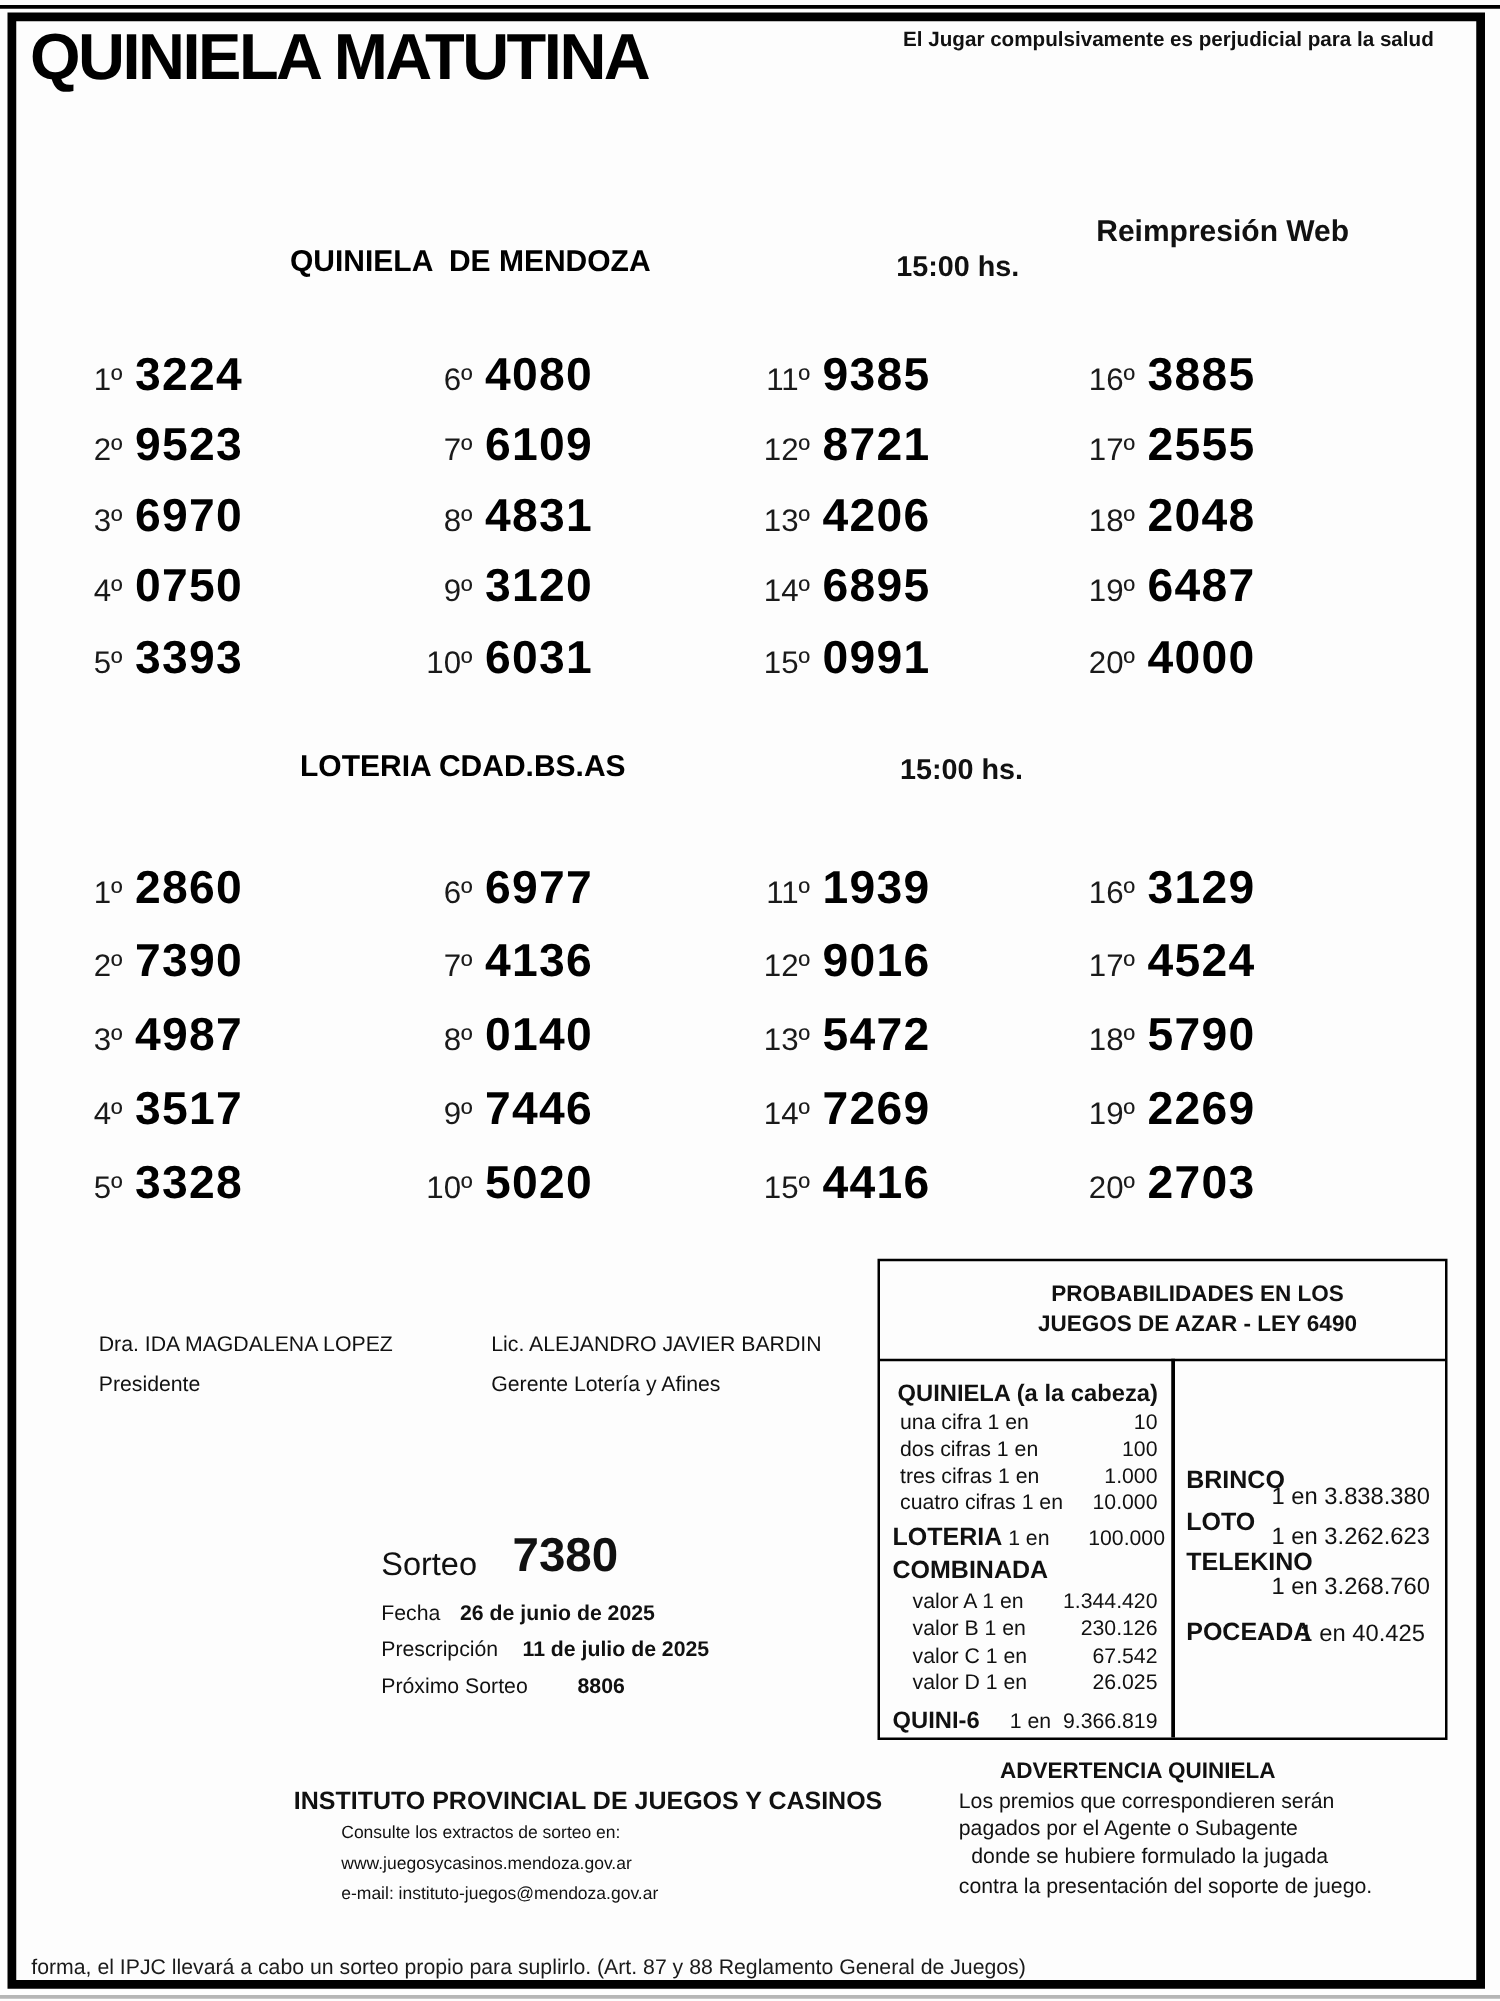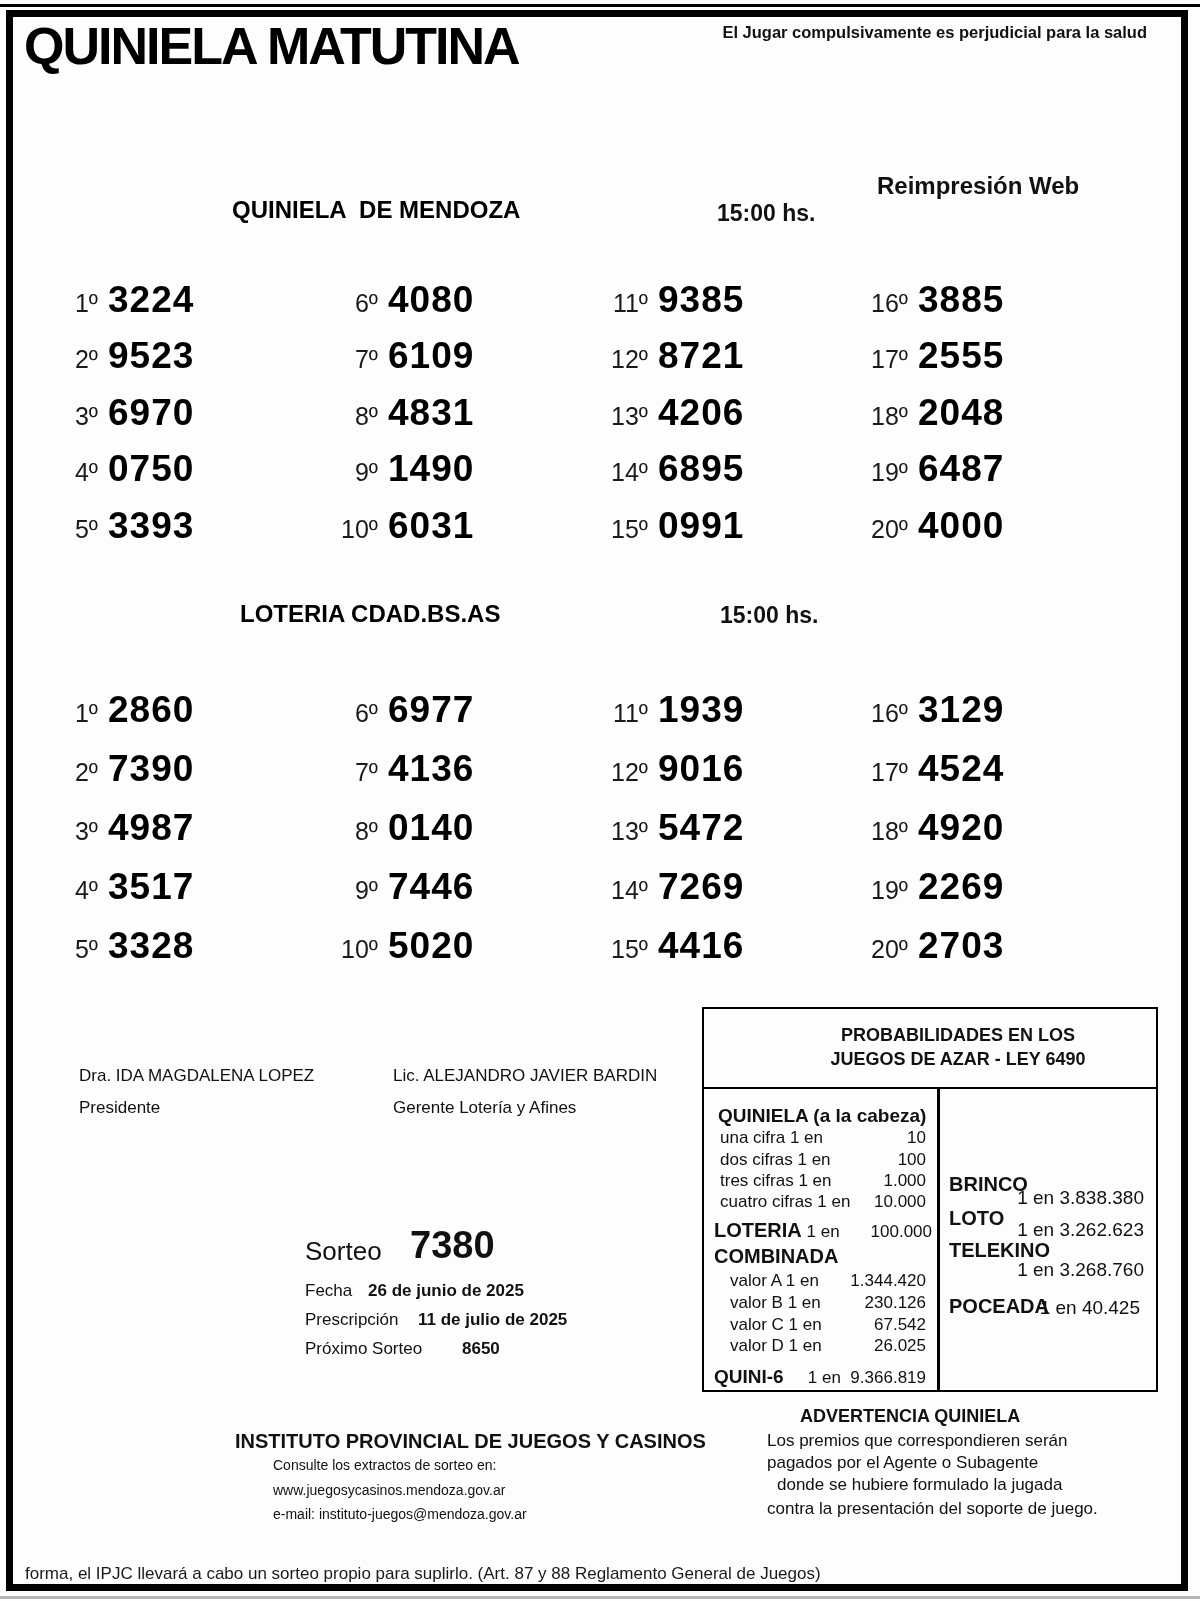--- a/index.html
+++ b/index.html
@@ -93,21 +93,21 @@
     <div class="cell mz r1 c1">
         <span class="pos">7º</span>
         <span class="num">6109</span>
       </div>
     <div class="cell mz r2 c1">
         <span class="pos">8º</span>
         <span class="num">4831</span>
       </div>
     <div class="cell mz r3 c1">
         <span class="pos">9º</span>
-        <span class="num">1490</span>
+        <span class="num">3120</span>
       </div>
     <div class="cell mz r4 c1">
         <span class="pos">10º</span>
         <span class="num">6031</span>
       </div>
     <div class="cell mz r0 c2">
         <span class="pos">11º</span>
         <span class="num">9385</span>
       </div>
     <div class="cell mz r1 c2">
@@ -215,21 +215,21 @@
     <div class="cell bs r0 c3">
         <span class="pos">16º</span>
         <span class="num">3129</span>
       </div>
     <div class="cell bs r1 c3">
         <span class="pos">17º</span>
         <span class="num">4524</span>
       </div>
     <div class="cell bs r2 c3">
         <span class="pos">18º</span>
-        <span class="num">4920</span>
+        <span class="num">5790</span>
       </div>
     <div class="cell bs r3 c3">
         <span class="pos">19º</span>
         <span class="num">2269</span>
       </div>
     <div class="cell bs r4 c3">
         <span class="pos">20º</span>
         <span class="num">2703</span>
       </div>
   </div>
@@ -300,21 +300,21 @@
     <div class="abs gval" style="right:16px;top:288px;">1 en 40.425</div>
   </div>
 
   <div class="abs sorteo-label">Sorteo</div>
   <div class="abs sorteo-num">7380</div>
   <div class="abs drow-l" style="left:305px;top:1281px;">Fecha</div>
   <div class="abs drow-v" style="left:368px;top:1281px;">26 de junio de 2025</div>
   <div class="abs drow-l" style="left:305px;top:1310px;">Prescripción</div>
   <div class="abs drow-v" style="left:418px;top:1310px;">11 de julio de 2025</div>
   <div class="abs drow-l" style="left:305px;top:1339px;">Próximo Sorteo</div>
-  <div class="abs drow-v" style="left:462px;top:1339px;">8650</div>
+  <div class="abs drow-v" style="left:462px;top:1339px;">8806</div>
 
   <div class="abs inst-title">INSTITUTO PROVINCIAL DE JUEGOS Y CASINOS</div>
   <div class="abs inst-line" style="left:237px;top:1457px;">Consulte los extractos de sorteo en:</div>
   <div class="abs inst-line" style="left:237px;top:1482px;">www.juegosycasinos.mendoza.gov.ar</div>
   <div class="abs inst-line" style="left:237px;top:1506px;">e-mail:  instituto-juegos@mendoza.gov.ar</div>
 
   <div class="abs adv-title">ADVERTENCIA QUINIELA</div>
   <div class="abs adv-line" style="top:1431px;">Los premios que correspondieren serán</div>
   <div class="abs adv-line" style="top:1453px;">pagados por el Agente o Subagente</div>
   <div class="abs adv-line" style="top:1475px;margin-left:10px;">donde se hubiere formulado la jugada</div>

